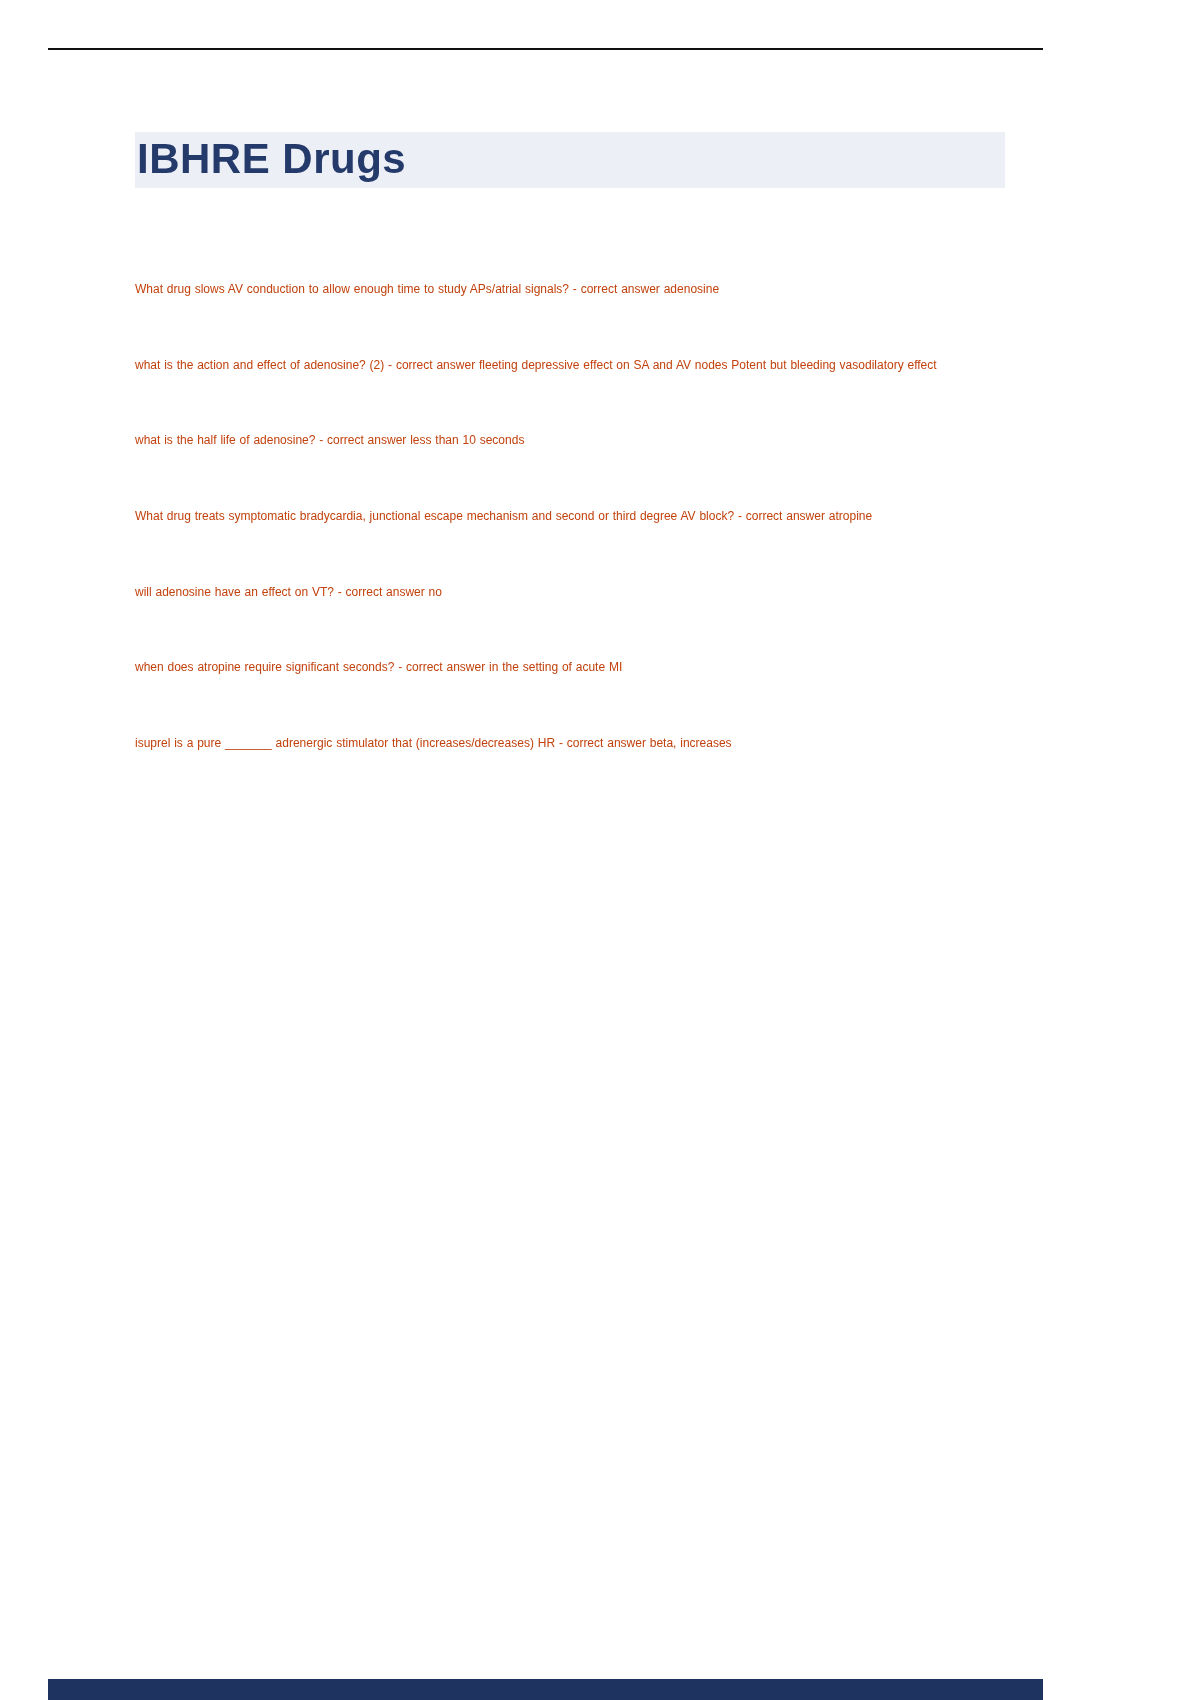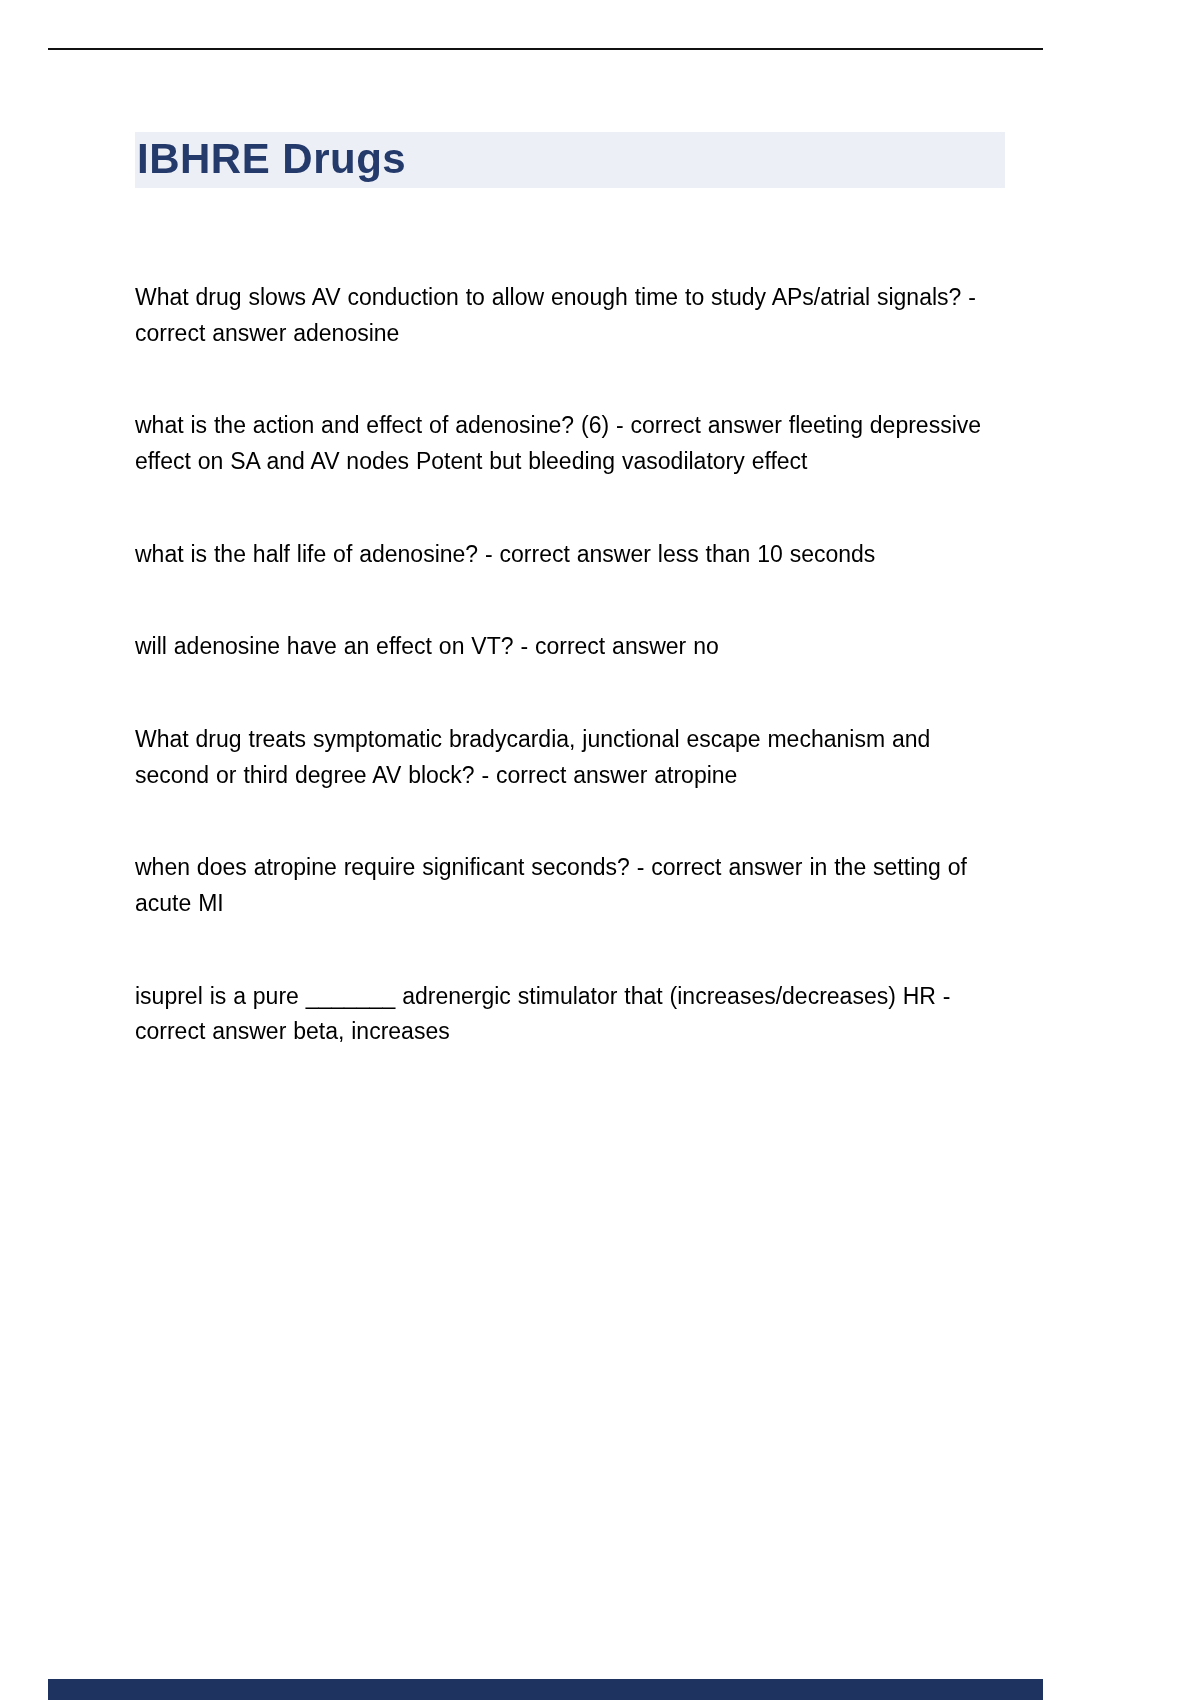--- a/index.html
+++ b/index.html
@@ -40,22 +40,22 @@
     font-size: 42px;
     line-height: 1.1;
     font-weight: bold;
     letter-spacing: 0.5px;
   }
   .qa-list {
     width: 870px;
   }
   .qa-item {
     margin: 0 0 57px 0;
-    color: #000000;
-    font-size: 23px;
+    color: #c2410c;
+    font-size: 12px;
     line-height: 1.55;
     word-spacing: 0.5px;
   }
   .bottom-bar {
     position: absolute;
     left: 48px;
     right: 48px;
     bottom: 0;
     height: 21px;
     background: #1f3361;
@@ -67,24 +67,24 @@
 <div class="page">
 
   <div class="top-rule"></div>
 
   <div class="content">
 
     <h1 class="doc-title">IBHRE Drugs</h1>
 
     <div class="qa-list">
       <p class="qa-item">What drug slows AV conduction to allow enough time to study APs/atrial signals? - correct answer adenosine</p>
-      <p class="qa-item">what is the action and effect of adenosine? (6) - correct answer fleeting depressive effect on SA and AV nodes Potent but bleeding vasodilatory effect</p>
+      <p class="qa-item">what is the action and effect of adenosine? (2) - correct answer fleeting depressive effect on SA and AV nodes Potent but bleeding vasodilatory effect</p>
       <p class="qa-item">what is the half life of adenosine? - correct answer less than 10 seconds</p>
+      <p class="qa-item">What drug treats symptomatic bradycardia, junctional escape mechanism and second or third degree AV block? - correct answer atropine</p>
       <p class="qa-item">will adenosine have an effect on VT? - correct answer no</p>
-      <p class="qa-item">What drug treats symptomatic bradycardia, junctional escape mechanism and second or third degree AV block? - correct answer atropine</p>
       <p class="qa-item">when does atropine require significant seconds? - correct answer in the setting of acute MI</p>
       <p class="qa-item">isuprel is a pure _______ adrenergic stimulator that (increases/decreases) HR - correct answer beta, increases</p>
     </div>
 
   </div>
 
   <div class="bottom-bar"></div>
 
 </div>
 

